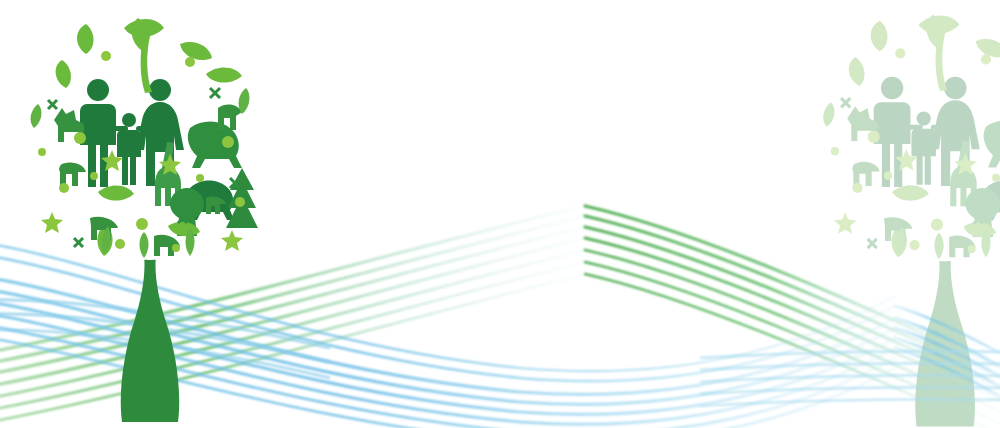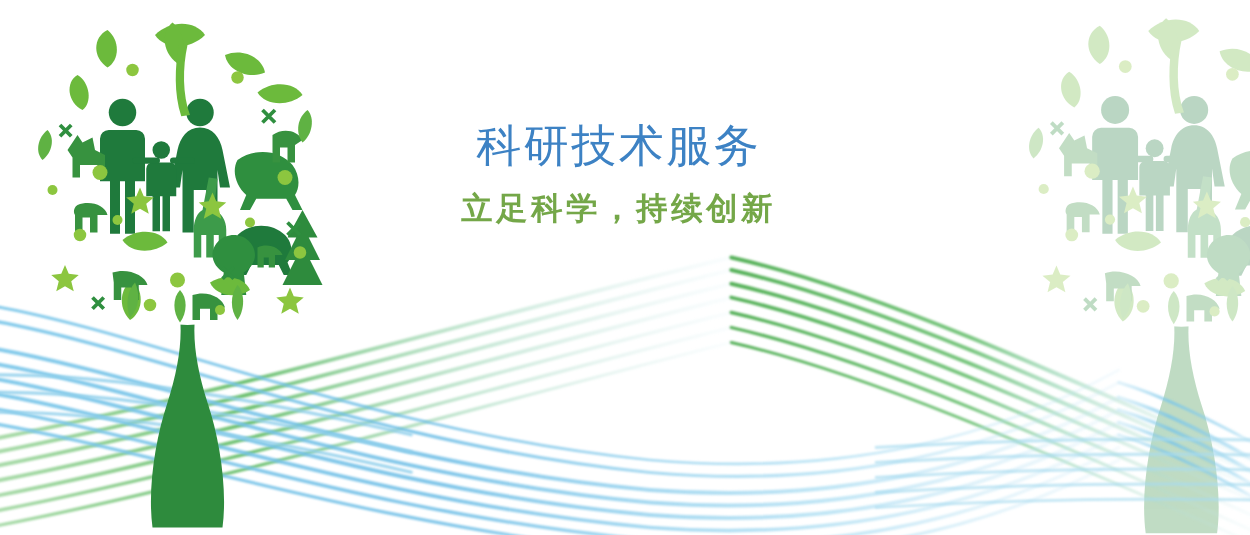--- a/index.html
+++ b/index.html
@@ -262,18 +262,14 @@
   </div>
 
   <div class="layer" id="tree-left-layer">
     <svg width="1000" height="428" viewBox="0 0 1000 428" xmlns="http://www.w3.org/2000/svg">
       <g transform="translate(-6,-8) scale(1.0)">
         <use href="#bio-tree"></use>
       </g>
     </svg>
   </div>
 
-  <div id="headline-block">
-    <div id="headline">科研技术服务</div>
-    <div id="subhead">立足科学，持续创新</div>
-  </div>
 
 </div>
 
 </body></html>

